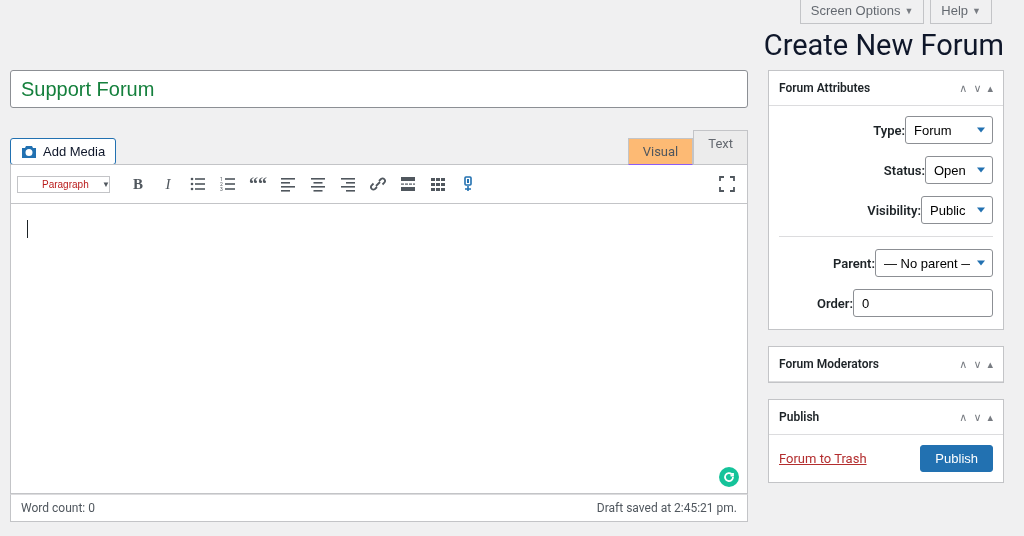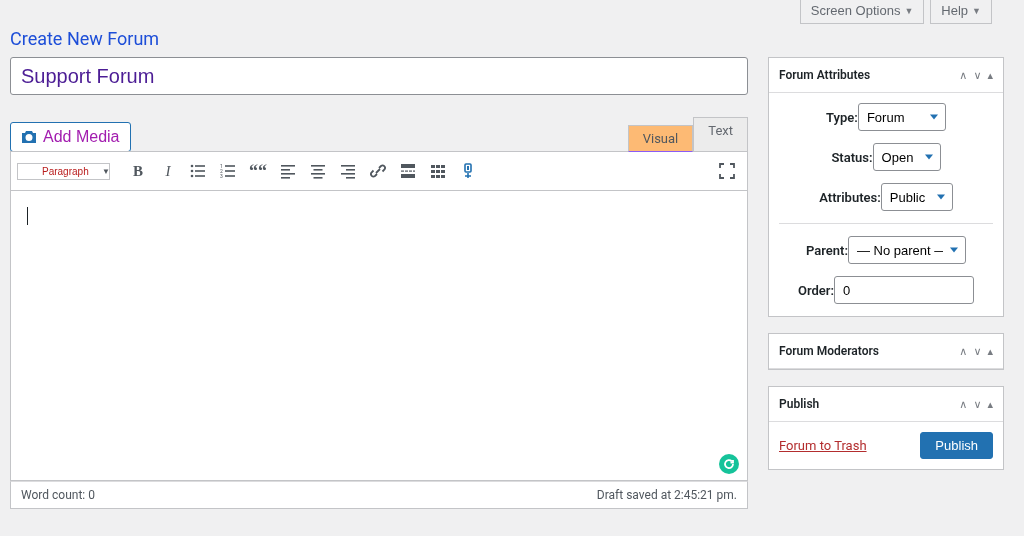--- a/index.html
+++ b/index.html
@@ -18,50 +18,51 @@
     border: 1px solid #c3c4c7;
     border-top: none;
     padding: 3px 10px 5px;
     font-size: 13px;
     color: #646970;
     cursor: pointer;
     display: flex; align-items: center; gap: 4px;
   }
   .top-btn .tri { font-size: 9px; color: #787c82; }
   h1.page-title {
-    font-size: 18px;
+    font-size: 29px;
     font-weight: 400;
-    color: #1d4ed8;
+    color: #0f172a;
     padding: 4px 0 8px;
+    text-align: right;
   }
   .layout { display: flex; gap: 20px; align-items: flex-start; }
   .main-col { flex: 1; }
   .side-col { width: 236px; }
 
   .title-input {
     width: 100%;
     padding: 5px 10px;
     font-size: 20px;
     border: 1px solid #8c8f94;
     border-radius: 3px;
     background: #fff;
-    color: #4c1d95;
+    color: #15803d;
     outline: none;
     height: 38px;
   }
 
   .editor-wrap { margin-top: 22px; }
   .media-row { display: flex; justify-content: space-between; align-items: flex-end; }
   .add-media-btn {
     border: 1px solid #2271b1;
-    color: #a21caf;
+    color: #0f172a;
     background: #fff;
     padding: 5px 10px;
     border-radius: 3px;
-    font-size: 16px;
+    font-size: 13px;
     cursor: pointer;
     display: flex; align-items: center; gap: 6px;
   }
   .camera-icon { width: 16px; height: 14px; position: relative; }
   .camera-icon svg { display: block; }
 
   .editor-tabs { display: flex; }
   .ed-tab {
     border: 1px solid #c3c4c7;
     border-bottom: none;
@@ -146,21 +147,21 @@
   }
   .postbox-header {
     display: flex; align-items: center; justify-content: space-between;
     padding: 10px 10px;
     border-bottom: 1px solid #dcdcde;
   }
   .postbox-header h2 { font-size: 12px; font-weight: 600; color: #1d2327; }
   .handle-icons { display: flex; gap: 6px; color: #787c82; }
   .handle-icons span { font-size: 11px; cursor: pointer; }
   .postbox-inside { padding: 10px 10px 12px; }
-  .attr-row { display: flex; align-items: center; justify-content: center; margin-bottom: 12px; }
+  .attr-row { display: flex; align-items: center; justify-content: flex-end; margin-bottom: 12px; }
   .attr-row label { font-size: 13px; font-weight: 600; color: #1d2327; }
   .attr-select {
     border: 1px solid #8c8f94; border-radius: 3px; background: #fff;
     padding: 2px 22px 2px 8px; font-size: 13px; height: 28px;
     appearance: none; cursor: pointer;
   }
   .sel-wrap { position: relative; }
   .sel-wrap::after {
     content: ""; position: absolute; right: 8px; top: 50%; transform: translateY(-50%);
     border-left: 4px solid transparent; border-right: 4px solid transparent;
@@ -349,21 +350,21 @@
         <div class="postbox-inside">
           <div class="attr-row">
             <label>Type:</label>
             <div class="sel-wrap"><select class="attr-select" style="width:88px"><option>Forum</option></select></div>
           </div>
           <div class="attr-row">
             <label>Status:</label>
             <div class="sel-wrap"><select class="attr-select" style="width:68px"><option>Open</option></select></div>
           </div>
           <div class="attr-row">
-            <label>Attributes:</label>
+            <label>Visibility:</label>
             <div class="sel-wrap"><select class="attr-select" style="width:72px"><option>Public</option></select></div>
           </div>
           <div class="divider-line"></div>
           <div class="attr-row">
             <label>Parent:</label>
             <div class="sel-wrap"><select class="attr-select" style="width:118px"><option>— No parent —</option></select></div>
           </div>
           <div class="attr-row" style="margin-bottom:0">
             <label>Order:</label>
             <input type="text" class="order-input" value="0" style="">

